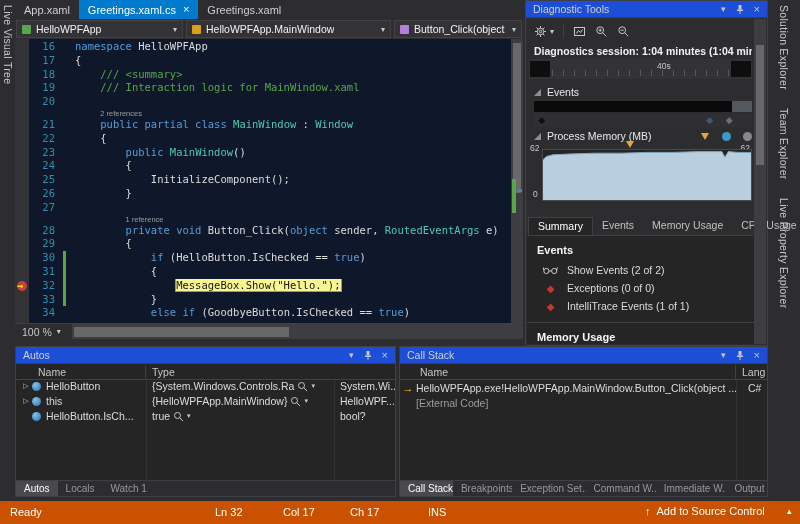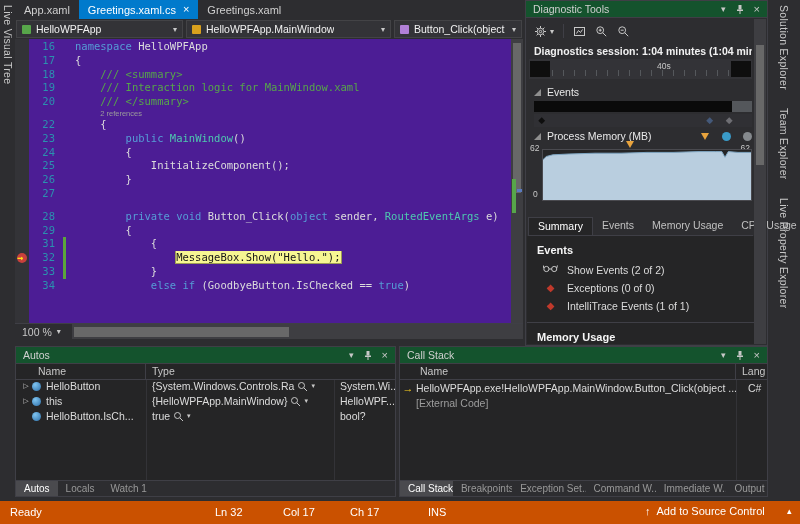--- a/index.html
+++ b/index.html
@@ -23,21 +23,21 @@
 .nav-bar{position:absolute;left:15px;top:19px;width:508px;height:20px;display:flex;gap:3px;align-items:center;background:#2D2D30;padding:0 1px;}
 .nav-dd{height:18px;background:#333337;border:1px solid #434346;display:flex;align-items:center;gap:5px;padding:0 5px;overflow:hidden;white-space:nowrap;}
 .nav-text{font-size:10.5px;color:#F1F1F1;overflow:hidden;}
 .dd-arrow{margin-left:auto;font-size:8px;color:#C8C8C8;flex:none;}
 .nav-ico{width:9px;height:9px;flex:none;border-radius:1px;}
 .nav-ico.proj{background:#57A64A;}
 .nav-ico.cls{background:#D8A01D;}
 .nav-ico.mth{background:#B180D7;}
 
 
-.editor{position:absolute;left:15px;top:39px;width:508px;height:292px;background:#4c1d95;overflow:hidden;font-family:"DejaVu Sans Mono",monospace;font-size:10.5px;}
+.editor{position:absolute;left:15px;top:39px;width:508px;height:292px;background:#0f172a;overflow:hidden;font-family:"DejaVu Sans Mono",monospace;font-size:10.5px;}
 .glyph-strip{position:absolute;left:0;top:0;width:14px;height:100%;background:#333337;}
 #code-lines{position:absolute;left:0;top:1px;right:12px;}
 .code-row{display:flex;height:13.8px;line-height:13.8px;white-space:pre;}
 .lens-row{display:flex;height:9px;line-height:9px;}
 .glyph-cell{width:14px;flex:none;position:relative;}
 .bp-dot{position:absolute;left:2px;top:2px;width:10px;height:10px;border-radius:50%;background:#C8403C;}
 .cur-arrow{position:absolute;left:2px;top:0;color:#FFE11A;font-weight:bold;font-size:10px;line-height:13.8px;}
 .num-cell{width:34px;flex:none;text-align:right;padding-right:8px;color:#2B91AF;}
 .bar-cell{width:6px;flex:none;}
 .bar-cell.changed{box-shadow:inset 3px 0 0 #5BA53C;}
@@ -50,21 +50,21 @@
 .ed-thumb{top:4px;height:150px;}
 .smark{position:absolute;}
 .smark.green{left:1px;top:140px;width:4px;height:34px;background:#57A64A;}
 .smark.blue{left:6px;top:150px;width:5px;height:3px;background:#5A7AC0;}
 .editor-bottom{position:absolute;left:15px;top:323px;width:508px;height:16px;background:#2D2D30;border-top:1px solid #3F3F46;display:flex;align-items:center;}
 .zoom{display:flex;align-items:center;gap:5px;padding:0 7px;font-size:10.5px;color:#C8C8C8;}
 .hscroll{flex:1;height:100%;background:#3E3E42;position:relative;margin-left:4px;}
 .hthumb{position:absolute;left:2px;top:3px;height:10px;width:215px;background:#686868;}
 
 
-.ptitle{position:absolute;left:0;right:0;top:0;height:17px;background:#14532d;color:#D0D0D0;font-size:10.5px;display:flex;align-items:center;padding:0 7px;border-bottom:1px solid #3F3F46;white-space:nowrap;}
+.ptitle{position:absolute;left:0;right:0;top:0;height:17px;background:#1d4ed8;color:#D0D0D0;font-size:10.5px;display:flex;align-items:center;padding:0 7px;border-bottom:1px solid #3F3F46;white-space:nowrap;}
 .win-ctrls{margin-left:auto;display:flex;gap:9px;align-items:center;color:#C8C8C8;}
 .win-ctrls .g{font-size:9px;line-height:1;}
 
 
 .diag{position:absolute;left:525px;top:0;width:243px;height:346px;background:#2D2D30;border:1px solid #3F3F46;}
 .diag-toolbar{position:absolute;top:18px;left:0;right:13px;height:24px;display:flex;align-items:center;gap:9px;padding:0 8px;}
 .tool-sep{width:1px;height:14px;background:#3F3F46;}
 .tbtn{display:flex;align-items:center;gap:3px;}
 .diag-session{position:absolute;top:44px;left:8px;right:15px;font-size:10.5px;font-weight:bold;color:#F1F1F1;white-space:nowrap;overflow:hidden;}
 .ruler{position:absolute;top:58px;left:3px;right:15px;height:20px;background:#333337;}
@@ -89,32 +89,32 @@
 .ax{position:absolute;font-size:8.5px;color:#C8C8C8;}
 .ax.l62{left:4px;top:142px;}
 .ax.r62{right:17px;top:142px;}
 .ax.zero{left:7px;top:188px;}
 .chart-box{position:absolute;left:16px;top:148px;width:210px;height:52px;border:1px solid #4A4A4F;background:#252526;}
 .diag-tabs{position:absolute;top:216px;left:2px;right:14px;height:19px;display:flex;border-bottom:1px solid #3F3F46;}
 .diag-tab{padding:2px 9px;font-size:10.5px;color:#C0C0C0;white-space:nowrap;}
 .diag-tab.active{background:#252526;color:#FFF;border:1px solid #3F3F46;border-bottom:none;}
 .diag-content{position:absolute;top:235px;left:1px;right:13px;bottom:1px;background:#252526;}
 .sum-head{font-size:11px;font-weight:bold;color:#F5F5F5;padding:8px 0 5px 10px;}
-.sum-item{display:flex;gap:9px;padding:3px 0 3px 16px;font-size:10.5px;color:#DCDCDC;}
+.sum-item{display:flex;align-items:center;gap:9px;padding:3px 0 3px 16px;font-size:10.5px;color:#DCDCDC;}
 .sum-icon{width:15px;text-align:center;flex:none;display:flex;justify-content:center;}
 .sum-icon.red{color:#C0392B;font-size:10px;display:block;}
 .sum-sep{height:1px;background:#3F3F46;margin-top:7px;}
 .diag-scroll{position:absolute;right:1px;top:18px;bottom:1px;width:12px;background:#3E3E42;}
 .dg-thumb{top:26px;height:120px;}
 
 
 .tool{position:absolute;top:346px;height:151px;background:#252526;border:1px solid #3F3F46;}
 .tool.autos{left:15px;width:381px;}
 .tool.cstack{left:399px;width:369px;}
-.grid-head{position:absolute;top:17px;left:0;right:0;height:16px;background:#252526;border-bottom:1px solid #3F3F46;display:flex;font-size:10.5px;color:#C8C8C8;}
+.grid-head{position:absolute;top:17px;left:0;right:0;height:16px;background:#252526;border-bottom:1px solid #3F3F46;display:flex;font-size:10.5px;color:#C8C8C8;align-items:center;}
 .hcell{border-right:1px solid #3F3F46;padding:1px 6px;overflow:hidden;white-space:nowrap;flex:none;}
 .hcell.last{flex:1;border-right:none;}
 .grid-body{position:absolute;top:33px;left:0;right:0;bottom:16px;overflow:hidden;}
 .colline{position:absolute;top:0;bottom:0;width:1px;background:#333337;}
 .grid-row{display:flex;height:15px;align-items:flex-start;font-size:10.5px;color:#DCDCDC;white-space:nowrap;position:relative;}
 .expander{width:12px;text-align:center;font-size:7px;color:#CCC;flex:none;}
 .var-icon{width:9px;height:9px;border-radius:50%;background:radial-gradient(circle at 35% 30%,#7FC4F0,#2D6FA8);flex:none;margin-right:5px;}
 .name-cell{width:130px;display:flex;align-items:center;overflow:hidden;padding-left:4px;flex:none;}
 .value-cell{width:188px;display:flex;align-items:center;overflow:hidden;padding-left:6px;flex:none;gap:3px;}
 .type-cell{flex:1;overflow:hidden;padding-left:6px;}
@@ -191,40 +191,43 @@
     </div>
   </div>
 
   <div class="editor">
     <div class="glyph-strip"></div>
     <div id="code-lines">
         <div class="code-row"><span class="glyph-cell"></span><span class="num-cell">16</span><span class="bar-cell"></span><span class="text-cell"><span class="tok-k">namespace </span><span class="tok-p">HelloWPFApp</span></span></div>
         <div class="code-row"><span class="glyph-cell"></span><span class="num-cell">17</span><span class="bar-cell"></span><span class="text-cell"><span class="tok-p">{</span></span></div>
         <div class="code-row"><span class="glyph-cell"></span><span class="num-cell">18</span><span class="bar-cell"></span><span class="text-cell"><span class="tok-p">    </span><span class="tok-c">/// &lt;summary&gt;</span></span></div>
         <div class="code-row"><span class="glyph-cell"></span><span class="num-cell">19</span><span class="bar-cell"></span><span class="text-cell"><span class="tok-p">    </span><span class="tok-c">/// Interaction logic for MainWindow.xaml</span></span></div>
-        <div class="code-row"><span class="glyph-cell"></span><span class="num-cell">20</span><span class="bar-cell"></span><span class="text-cell"><span class="tok-p">    </span><span class="tok-c">/// &lt;/summary&gt;</span></span></div>
+        <div class="code-row"><span class="glyph-cell"></span><span class="num-cell">20</span><span class="bar-cell"></span></div>
         <div class="lens-row">
           <span class="glyph-cell"></span>
           <span class="num-cell"></span>
           <span class="bar-cell"></span>
           <span class="text-cell lens-text" style="padding-left: 31.28px;">2 references</span>
         </div>
+        <div class="code-row"><span class="glyph-cell"></span><span class="num-cell">21</span><span class="bar-cell"></span><span class="text-cell"><span class="tok-p">    </span><span class="tok-k">public partial class </span><span class="tok-t">MainWindow</span><span class="tok-p"> : </span><span class="tok-t">Window</span></span></div>
         <div class="code-row"><span class="glyph-cell"></span><span class="num-cell">22</span><span class="bar-cell"></span><span class="text-cell"><span class="tok-p">    {</span></span></div>
         <div class="code-row"><span class="glyph-cell"></span><span class="num-cell">23</span><span class="bar-cell"></span><span class="text-cell"><span class="tok-p">        </span><span class="tok-k">public </span><span class="tok-t">MainWindow</span><span class="tok-p">()</span></span></div>
         <div class="code-row"><span class="glyph-cell"></span><span class="num-cell">24</span><span class="bar-cell"></span><span class="text-cell"><span class="tok-p">        {</span></span></div>
         <div class="code-row"><span class="glyph-cell"></span><span class="num-cell">25</span><span class="bar-cell"></span><span class="text-cell"><span class="tok-p">            InitializeComponent();</span></span></div>
         <div class="code-row"><span class="glyph-cell"></span><span class="num-cell">26</span><span class="bar-cell"></span><span class="text-cell"><span class="tok-p">        }</span></span></div>
         <div class="code-row"><span class="glyph-cell"></span><span class="num-cell">27</span><span class="bar-cell"></span><span class="text-cell"></span></div>
         <div class="lens-row">
           <span class="glyph-cell"></span>
           <span class="num-cell"></span>
           <span class="bar-cell"></span>
+          <span class="text-cell lens-text" style="padding-left: 56.56px;">1 reference</span>
         </div>
         <div class="code-row"><span class="glyph-cell"></span><span class="num-cell">28</span><span class="bar-cell"></span><span class="text-cell"><span class="tok-p">        </span><span class="tok-k">private void</span><span class="tok-p"> Button_Click(</span><span class="tok-k">object</span><span class="tok-p"> sender, </span><span class="tok-t">RoutedEventArgs</span><span class="tok-p"> e)</span></span></div>
         <div class="code-row"><span class="glyph-cell"></span><span class="num-cell">29</span><span class="bar-cell"></span><span class="text-cell"><span class="tok-p">        {</span></span></div>
+        <div class="code-row"><span class="glyph-cell"></span><span class="num-cell">30</span><span class="bar-cell changed"></span><span class="text-cell"><span class="tok-p">            </span><span class="tok-k">if</span><span class="tok-p"> (HelloButton.IsChecked == </span><span class="tok-k">true</span><span class="tok-p">)</span></span></div>
         <div class="code-row"><span class="glyph-cell"></span><span class="num-cell">31</span><span class="bar-cell changed"></span><span class="text-cell"><span class="tok-p">            {</span></span></div>
         <div class="code-row"><span class="glyph-cell"><span class="bp-dot"></span><span class="cur-arrow">→</span></span><span class="num-cell">32</span><span class="bar-cell changed"></span><span class="text-cell"><span class="tok-p">                </span><span class="tok-hl">MessageBox.Show("Hello.");</span></span></div>
         <div class="code-row"><span class="glyph-cell"></span><span class="num-cell">33</span><span class="bar-cell changed"></span><span class="text-cell"><span class="tok-p">            }</span></span></div>
         <div class="code-row"><span class="glyph-cell"></span><span class="num-cell">34</span><span class="bar-cell"></span><span class="text-cell"><span class="tok-p">            </span><span class="tok-k">else if</span><span class="tok-p"> (GoodbyeButton.IsChecked == </span><span class="tok-k">true</span><span class="tok-p">)</span></span></div>
       </div>
     <div class="vscroll">
       <div class="vthumb ed-thumb"></div>
       <div class="smark green"></div>
       <div class="smark blue"></div>
     </div>

